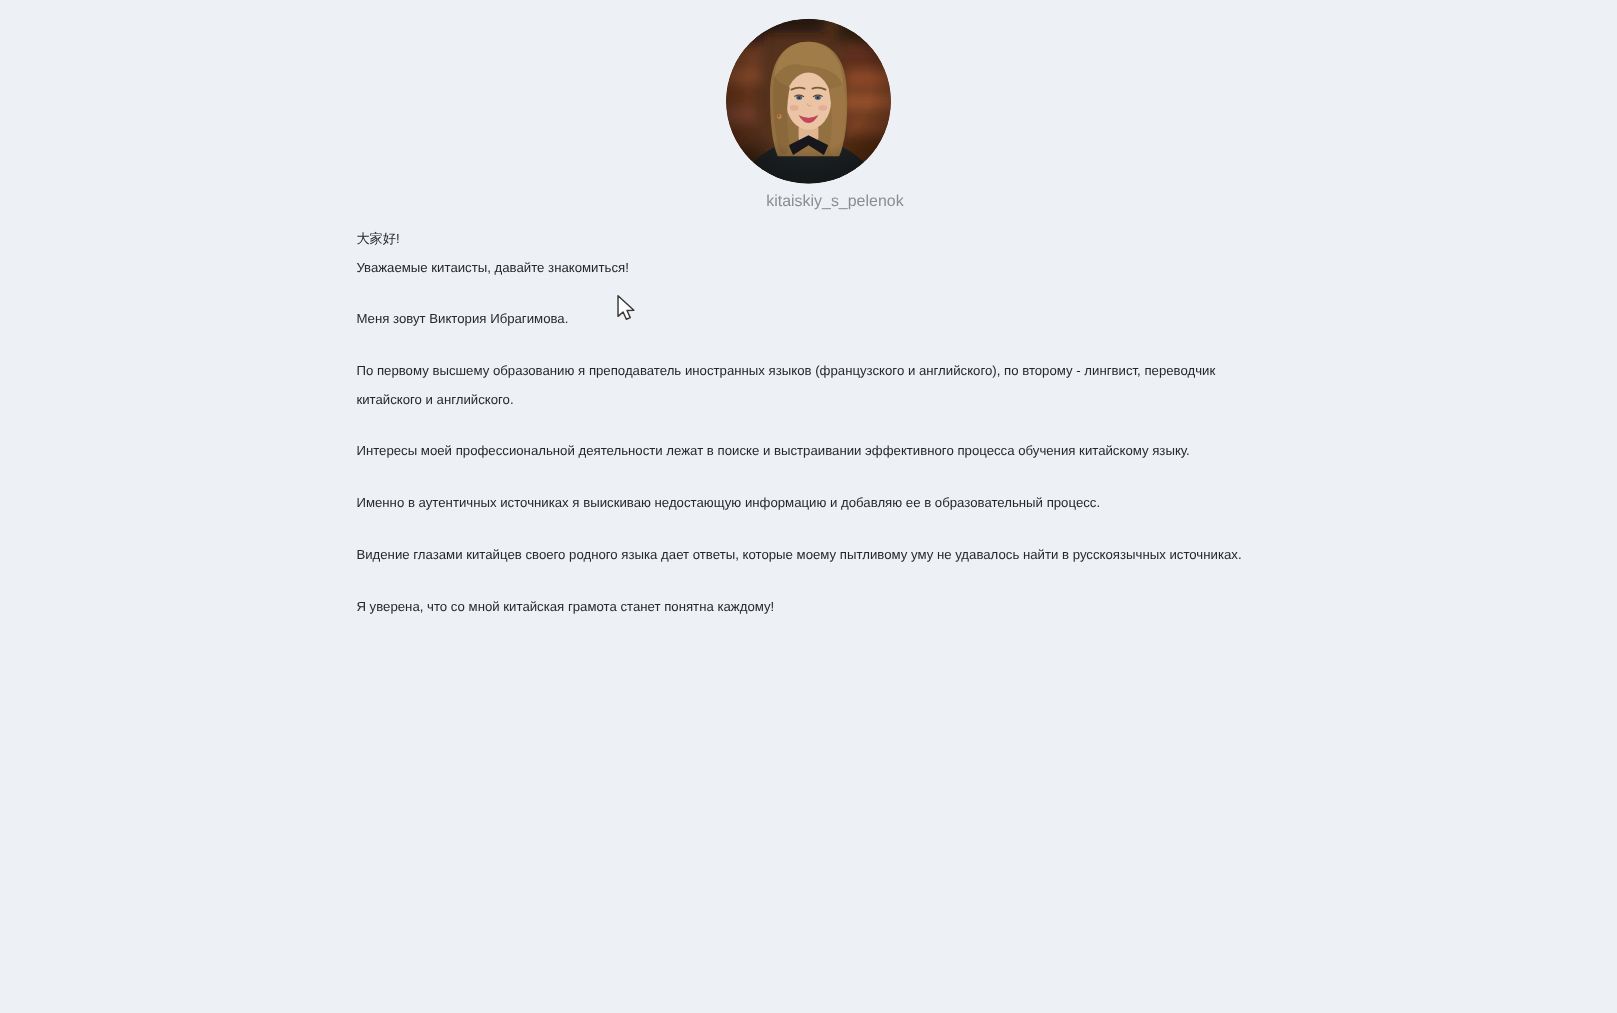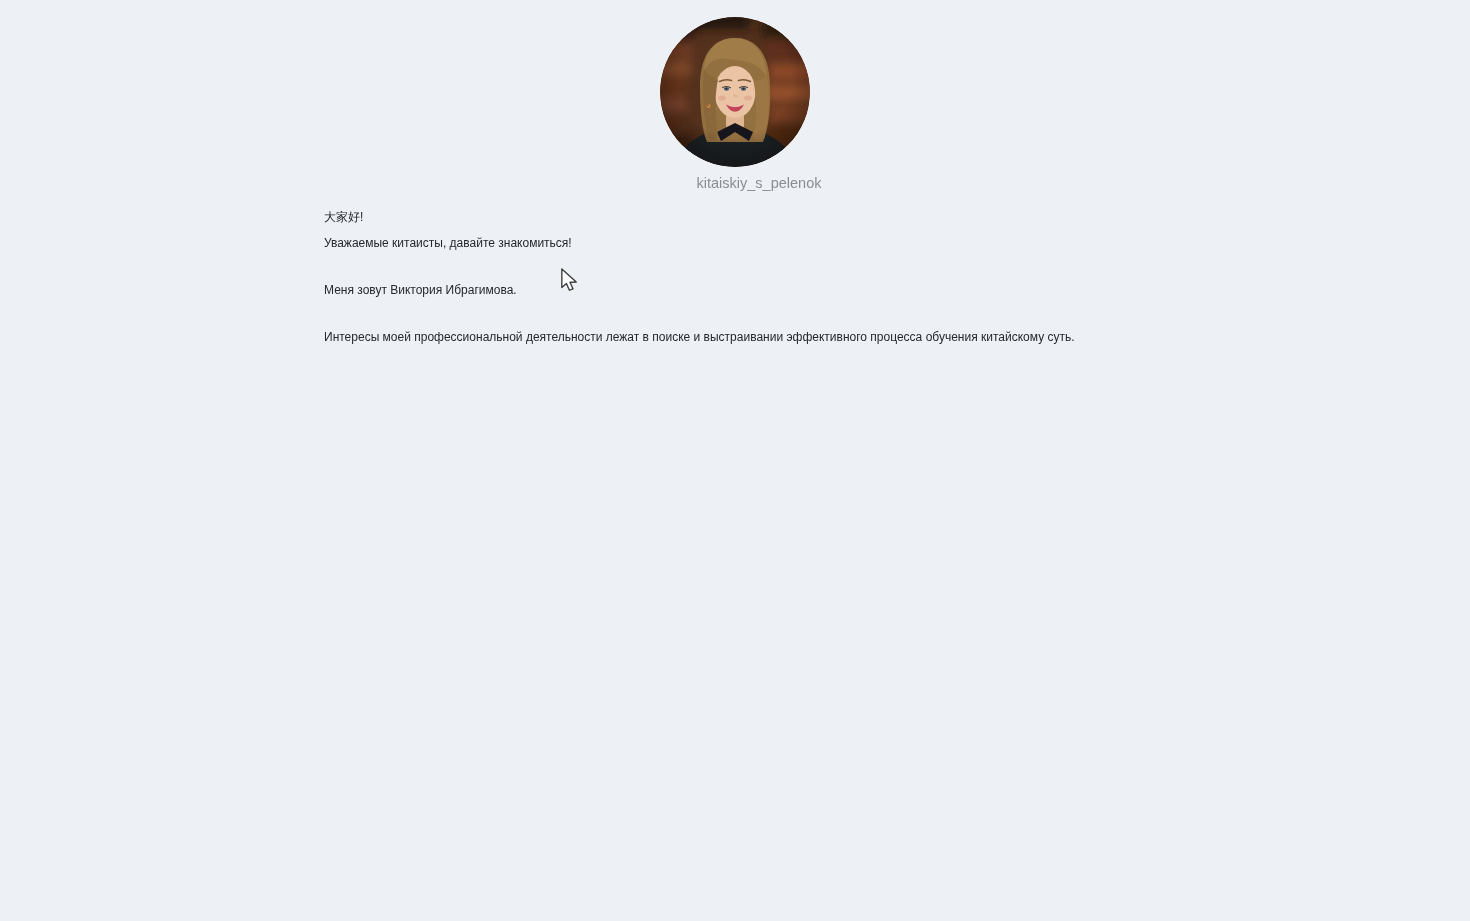--- a/index.html
+++ b/index.html
@@ -124,20 +124,24 @@
       </svg>
     </div>
   </div>
 
   <div class="username">kitaiskiy_s_pelenok</div>
 
   <div class="content">
     <p>大家好!
 Уважаемые китаисты, давайте знакомиться!</p>
     <p>Меня зовут Виктория Ибрагимова.</p>
-    <p>Интересы моей профессиональной деятельности лежат в поиске и выстраивании эффективного процесса обучения китайскому суть.</p>
+    <p>По первому высшему образованию я преподаватель иностранных языков (французского и английского), по второму - лингвист, переводчик китайского и английского.</p>
+    <p>Интересы моей профессиональной деятельности лежат в поиске и выстраивании эффективного процесса обучения китайскому языку.</p>
+    <p>Именно в аутентичных источниках я выискиваю недостающую информацию и добавляю ее в образовательный процесс.</p>
+    <p>Видение глазами китайцев своего родного языка дает ответы, которые моему пытливому уму не удавалось найти в русскоязычных источниках.</p>
+    <p>Я уверена, что со мной китайская грамота станет понятна каждому!</p>
   </div>
 
   <svg class="mouse-cursor" width="20" height="23" viewBox="0 0 13 15.5">
     <path d="M1 0.6 L1 13.2 L4.1 10.5 L6.1 15 L8.5 14 L6.5 9.6 L10.7 9.5 Z" fill="#ffffff" stroke="#3a3a3a" stroke-width="0.9" stroke-linejoin="round"></path>
   </svg>
 
 </div>
 
 </body></html>

